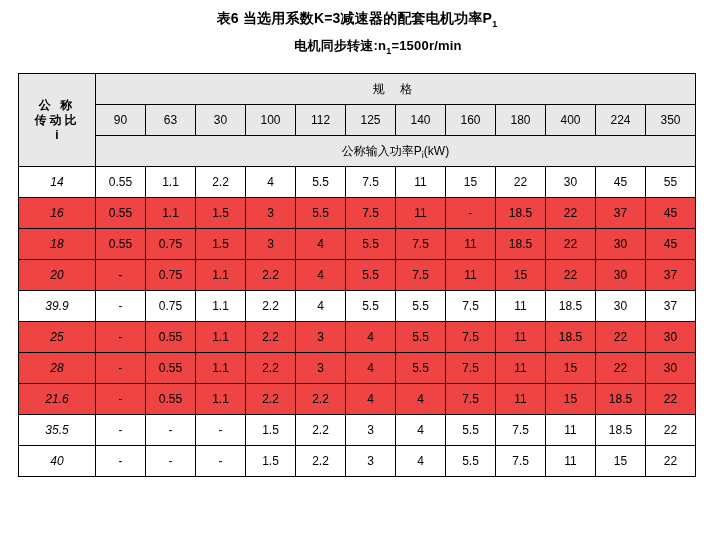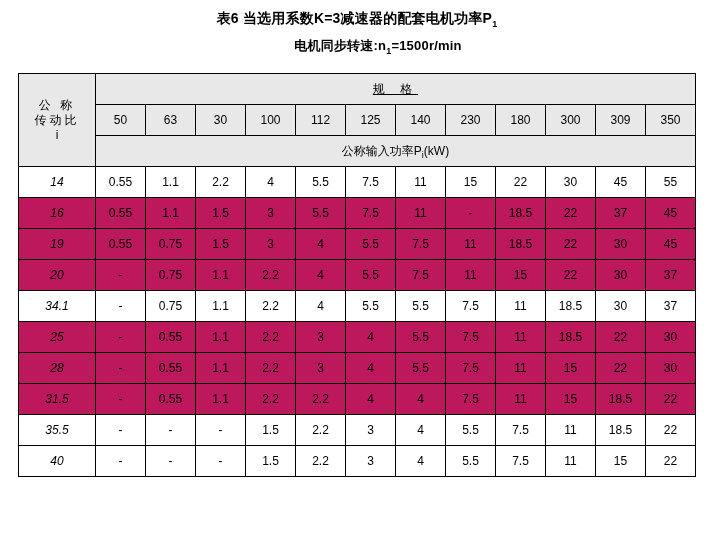--- a/index.html
+++ b/index.html
@@ -51,39 +51,39 @@
     vertical-align: middle;
     font-size: 12px;
     font-weight: normal;
     padding: 0;
     height: 30px;
   }
   .hdr-shade {
     background: #e8e8e8;
   }
   .row-shade {
-    background: #be185d;
+    background: #ef4444;
     margin-top: 37px;
   }
   .col-label {
     width: 76px;
     font-size: 12px;
     line-height: 15px;
   }
   .col-label .ln {
     display: block;
     letter-spacing: 3px;
+    font-weight: bold;
   }
   .col-label .ln-i {
     letter-spacing: 0;
   }
   .spec-head {
     letter-spacing: 6px;
     font-size: 12.5px;
-    text-decoration: underline;
   }
   .power-head {
     font-size: 12.5px;
   }
   .size-cell {
     font-size: 12.5px;
   }
   .val {
     font-size: 12.5px;
   }
@@ -109,31 +109,31 @@
     <tbody>
       <tr>
         <td class="col-label hdr-shade" rowspan="3">
           <span class="ln">公 称</span>
           <span class="ln">传动比</span>
           <span class="ln ln-i">i</span>
         </td>
         <td class="hdr-shade spec-head" colspan="12">规  格</td>
       </tr>
       <tr>
-        <td class="hdr-shade size-cell">50</td>
+        <td class="hdr-shade size-cell">90</td>
         <td class="hdr-shade size-cell">63</td>
         <td class="hdr-shade size-cell">30</td>
         <td class="hdr-shade size-cell">100</td>
         <td class="hdr-shade size-cell">112</td>
         <td class="hdr-shade size-cell">125</td>
         <td class="hdr-shade size-cell">140</td>
-        <td class="hdr-shade size-cell">230</td>
+        <td class="hdr-shade size-cell">160</td>
         <td class="hdr-shade size-cell">180</td>
-        <td class="hdr-shade size-cell">300</td>
-        <td class="hdr-shade size-cell">309</td>
+        <td class="hdr-shade size-cell">400</td>
+        <td class="hdr-shade size-cell">224</td>
         <td class="hdr-shade size-cell">350</td>
       </tr>
       <tr>
         <td class="hdr-shade power-head" colspan="12">
           <span>公称输入功率P</span><span class="sub">i</span><span>(kW)</span>
         </td>
       </tr>
 
       <tr>
         <td class="ratio">14</td>
@@ -161,21 +161,21 @@
         <td class="val">7.5</td>
         <td class="val">11</td>
         <td class="val">-</td>
         <td class="val">18.5</td>
         <td class="val">22</td>
         <td class="val">37</td>
         <td class="val">45</td>
       </tr>
 
       <tr class="row-shade">
-        <td class="ratio">19</td>
+        <td class="ratio">18</td>
         <td class="val">0.55</td>
         <td class="val">0.75</td>
         <td class="val">1.5</td>
         <td class="val">3</td>
         <td class="val">4</td>
         <td class="val">5.5</td>
         <td class="val">7.5</td>
         <td class="val">11</td>
         <td class="val">18.5</td>
         <td class="val">22</td>
@@ -193,21 +193,21 @@
         <td class="val">5.5</td>
         <td class="val">7.5</td>
         <td class="val">11</td>
         <td class="val">15</td>
         <td class="val">22</td>
         <td class="val">30</td>
         <td class="val">37</td>
       </tr>
 
       <tr>
-        <td class="ratio">34.1</td>
+        <td class="ratio">39.9</td>
         <td class="val">-</td>
         <td class="val">0.75</td>
         <td class="val">1.1</td>
         <td class="val">2.2</td>
         <td class="val">4</td>
         <td class="val">5.5</td>
         <td class="val">5.5</td>
         <td class="val">7.5</td>
         <td class="val">11</td>
         <td class="val">18.5</td>
@@ -241,21 +241,21 @@
         <td class="val">4</td>
         <td class="val">5.5</td>
         <td class="val">7.5</td>
         <td class="val">11</td>
         <td class="val">15</td>
         <td class="val">22</td>
         <td class="val">30</td>
       </tr>
 
       <tr class="row-shade">
-        <td class="ratio">31.5</td>
+        <td class="ratio">21.6</td>
         <td class="val">-</td>
         <td class="val">0.55</td>
         <td class="val">1.1</td>
         <td class="val">2.2</td>
         <td class="val">2.2</td>
         <td class="val">4</td>
         <td class="val">4</td>
         <td class="val">7.5</td>
         <td class="val">11</td>
         <td class="val">15</td>

